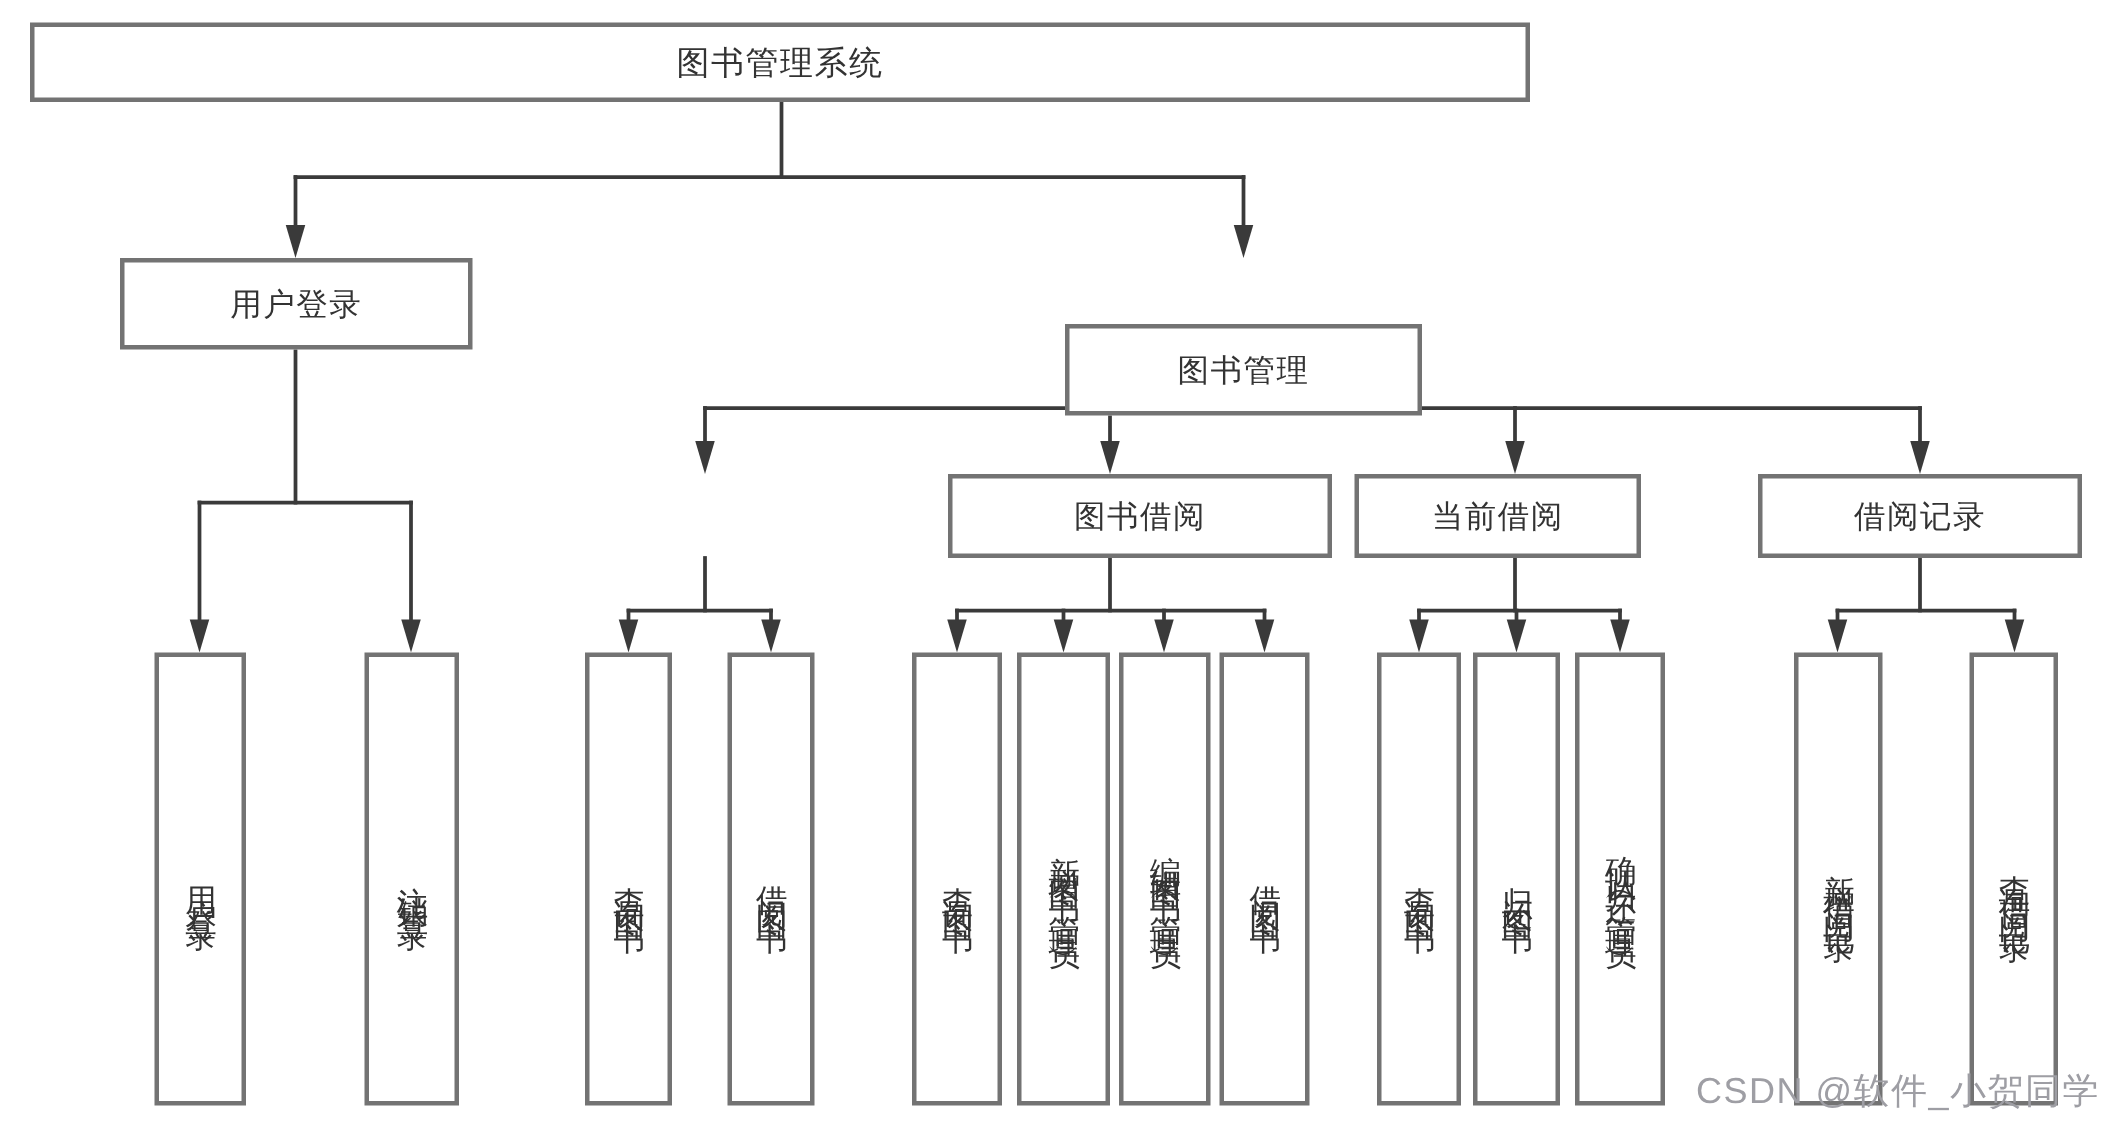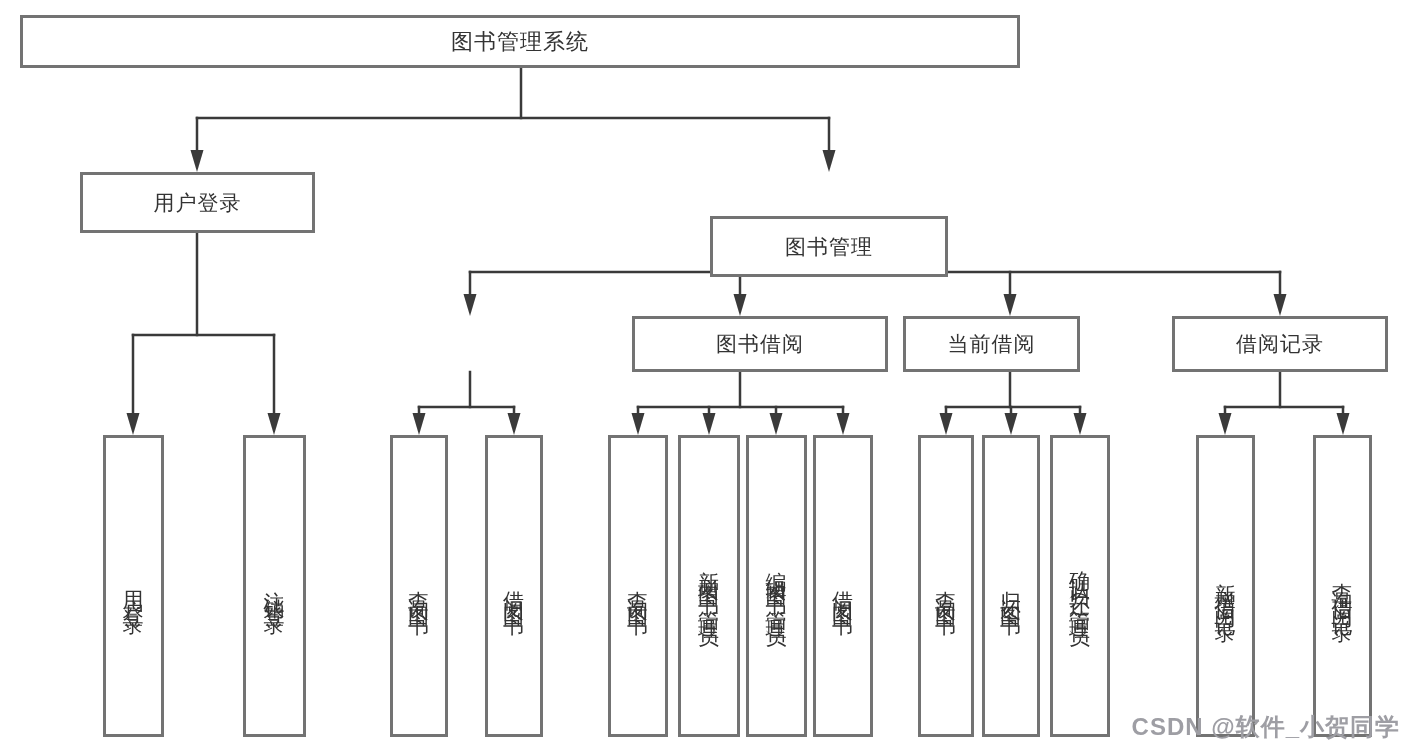--- a/index.html
+++ b/index.html
@@ -17,21 +17,21 @@
   }
   .node.root{font-size:22px;}
   .node.leaf{
     top:435px;height:302px;
     writing-mode:vertical-rl;text-orientation:mixed;
     letter-spacing:8px;font-size:21px;line-height:1;
     padding-top:8px; 
   }
   .watermark{
     position:absolute;right:5px;bottom:4px;z-index:5;
-    color:#9e9ea4;font-size:24px;letter-spacing:1px;font-weight:bold;
+    color:#9e9ea4;font-size:24px;letter-spacing:1px;
   }
 </style>
 </head>
 <body>
 
 <div class="canvas">
 
   <svg class="connectors" width="1405" height="747">
     <g>
       <path d="M521 67 V118"></path>
@@ -100,21 +100,21 @@
         <polygon points="1336.5,413 1349.5,413 1343,435"></polygon>
     </g>
   </svg>
 
   <div class="node root" style="left:20px;top:15px;width:1000px;height:53px;">图书管理系统</div>
 
   <div class="node" style="left:80px;top:172px;width:235px;height:61px;">用户登录</div>
   <div class="node" style="left:710px;top:172px;width:238px;height:61px;margin-top:44px;">图书管理</div>
 
   <div class="node" style="left:632px;top:316px;width:256px;height:56px;">图书借阅</div>
-  <div class="node" style="left:903px;top:316px;width:177px;height:56px;">当前借阅</div>
+  <div class="node" style="left:903px;top:316px;width:191px;height:56px;">当前借阅</div>
   <div class="node" style="left:1172px;top:316px;width:216px;height:56px;">借阅记录</div>
 
   <div class="node leaf" style="left:103px;width:61px;">用户登录</div>
   <div class="node leaf" style="left:243px;width:63px;">注销登录</div>
 
   <div class="node leaf" style="left:390px;width:58px;">查询图书</div>
   <div class="node leaf" style="left:485px;width:58px;">借阅图书</div>
 
   <div class="node leaf" style="left:608px;width:60px;">查询图书</div>
   <div class="node leaf" style="left:678px;width:62px;">新增图书（管理员）</div>

